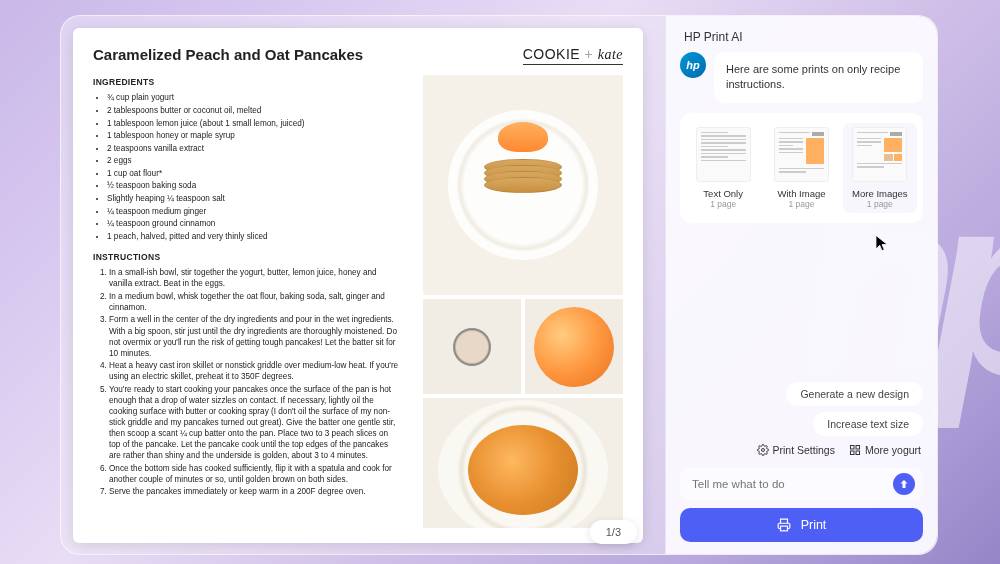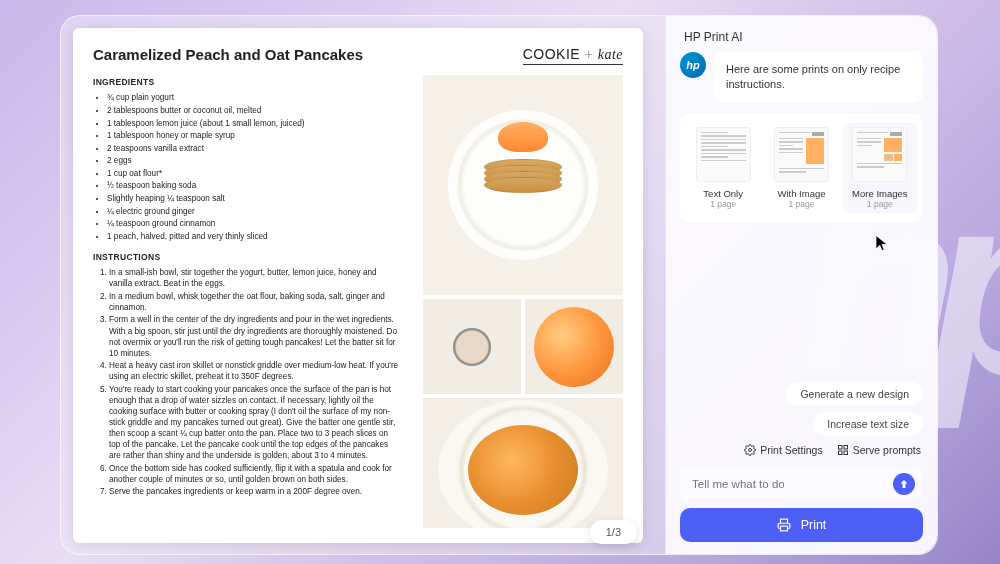--- a/index.html
+++ b/index.html
@@ -112,33 +112,33 @@
           <ul id="ing-list">
               <li>¾ cup plain yogurt</li>
               <li>2 tablespoons butter or coconut oil, melted</li>
               <li>1 tablespoon lemon juice (about 1 small lemon, juiced)</li>
               <li>1 tablespoon honey or maple syrup</li>
               <li>2 teaspoons vanilla extract</li>
               <li>2 eggs</li>
               <li>1 cup oat flour*</li>
               <li>½ teaspoon baking soda</li>
               <li>Slightly heaping ¼ teaspoon salt</li>
-              <li>¼ electric ground ginger</li>
+              <li>¼ teaspoon medium ginger</li>
               <li>¼ teaspoon ground cinnamon</li>
               <li>1 peach, halved, pitted and very thinly sliced</li>
             </ul>
           <h3>INSTRUCTIONS</h3>
           <ol id="inst-list">
               <li>In a small-ish bowl, stir together the yogurt, butter, lemon juice, honey and vanilla extract. Beat in the eggs.</li>
               <li>In a medium bowl, whisk together the oat flour, baking soda, salt, ginger and cinnamon.</li>
               <li>Form a well in the center of the dry ingredients and pour in the wet ingredients. With a big spoon, stir just until the dry ingredients are thoroughly moistened. Do not overmix or you'll run the risk of getting tough pancakes! Let the batter sit for 10 minutes.</li>
               <li>Heat a heavy cast iron skillet or nonstick griddle over medium-low heat. If you're using an electric skillet, preheat it to 350F degrees.</li>
               <li>You're ready to start cooking your pancakes once the surface of the pan is hot enough that a drop of water sizzles on contact. If necessary, lightly oil the cooking surface with butter or cooking spray (I don't oil the surface of my non-stick griddle and my pancakes turned out great). Give the batter one gentle stir, then scoop a scant ¼ cup batter onto the pan. Place two to 3 peach slices on top of the pancake. Let the pancake cook until the top edges of the pancakes are rather than shiny and the underside is golden, about 3 to 4 minutes.</li>
               <li>Once the bottom side has cooked sufficiently, flip it with a spatula and cook for another couple of minutes or so, until golden brown on both sides.</li>
-              <li>Serve the pancakes ingredients or keep warm in a 200F degree oven.</li>
+              <li>Serve the pancakes immediately or keep warm in a 200F degree oven.</li>
             </ol>
         </div>
         <div class="doc-images">
           <div class="hero-img">
             <div class="plate"></div>
             <div class="pancake-stack">
               <div class="pancake"></div>
                 <div class="pancake"></div>
                 <div class="pancake"></div>
                 <div class="pancake"></div>
@@ -262,21 +262,21 @@
       </div>
       <div class="tool-item">
         <span>
           <svg width="12" height="12" viewBox="0 0 24 24" fill="none" stroke="#333" stroke-width="2">
               <rect x="3" y="3" width="7" height="7"></rect>
               <rect x="14" y="3" width="7" height="7"></rect>
               <rect x="3" y="14" width="7" height="7"></rect>
               <rect x="14" y="14" width="7" height="7"></rect>
             </svg>
         </span>
-        <span>Serve prompts</span>
+        <span>More yogurt</span>
       </div>
     </div>
 
     <div class="input-row">
       <input class="input-field" placeholder="Tell me what to do" style="">
       <div class="send-btn">
         <svg width="12" height="12" viewBox="0 0 24 24">
             <path d="M12 4l-7 7h4v9h6v-9h4z"></path>
           </svg>
       </div>

